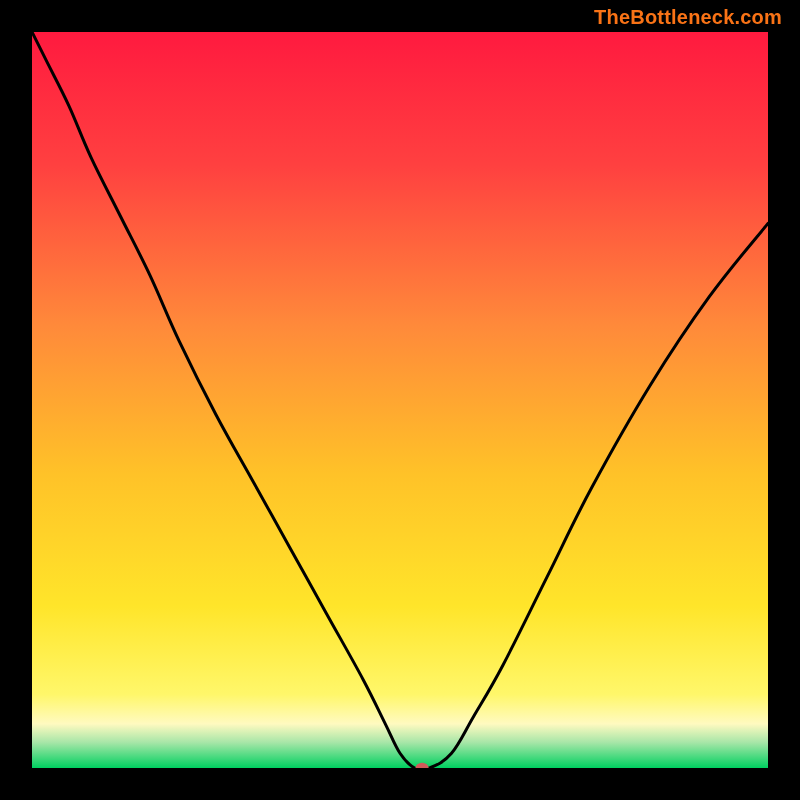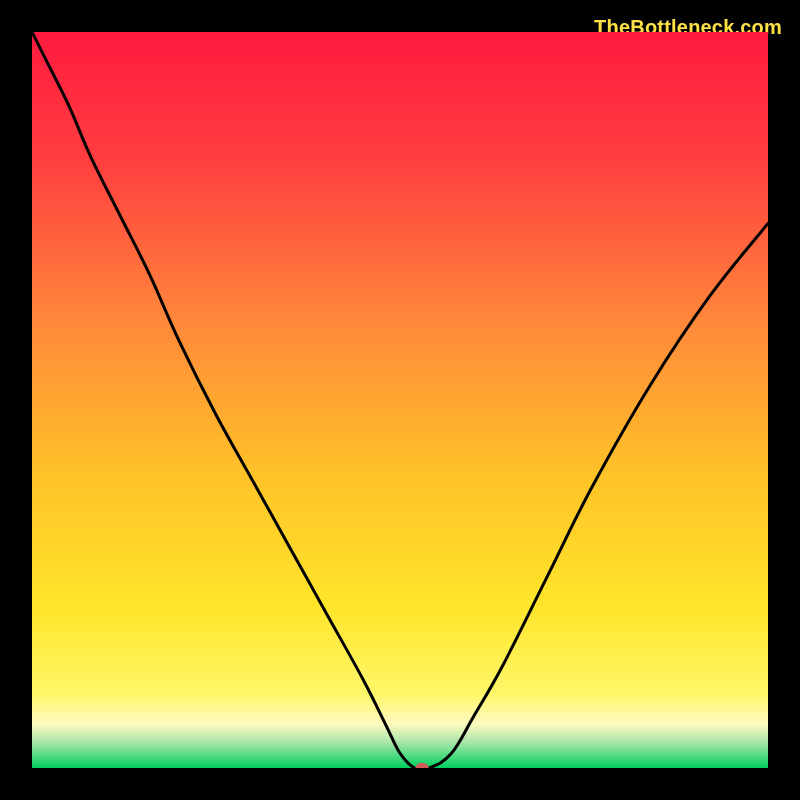--- a/index.html
+++ b/index.html
@@ -13,23 +13,23 @@
   .outer-frame {
     position: absolute;
     left: 0;
     top: 0;
     width: 800px;
     height: 800px;
     background: #000;
   }
   .watermark {
     position: absolute;
-    top: 16px;
+    top: 6px;
     right: 18px;
-    color: #fde047;
+    color: #f97316;
     font-family: Arial, Helvetica, sans-serif;
     font-size: 20px;
     font-weight: 600;
     letter-spacing: 0.2px;
   }
   .plot-area {
     position: absolute;
     left: 32px;
     top: 32px;
     width: 736px;

